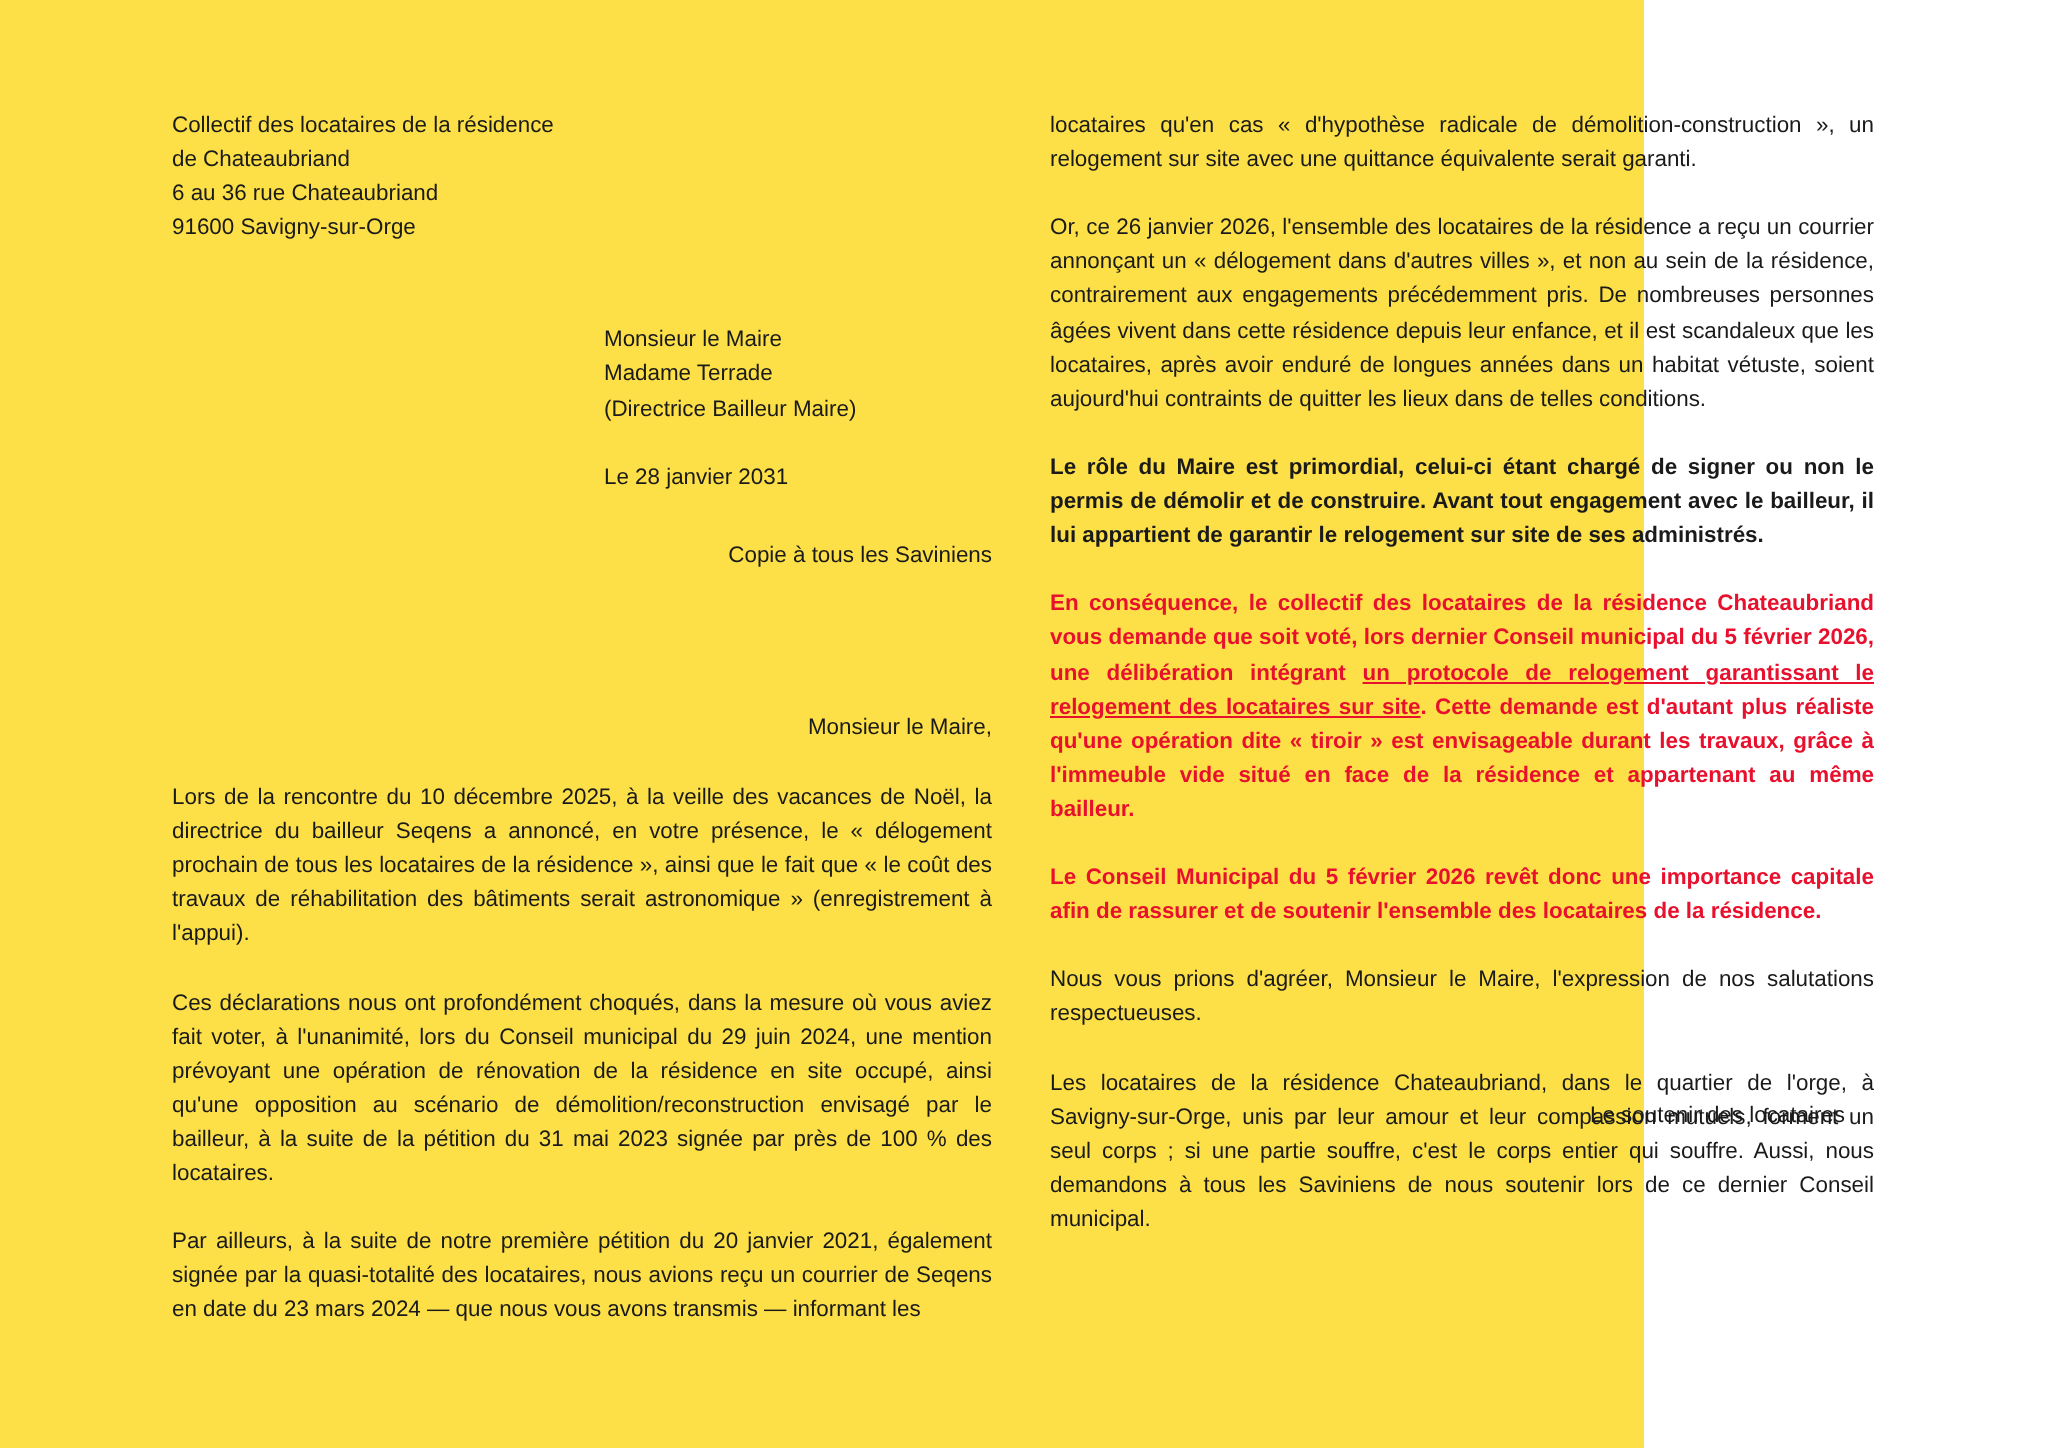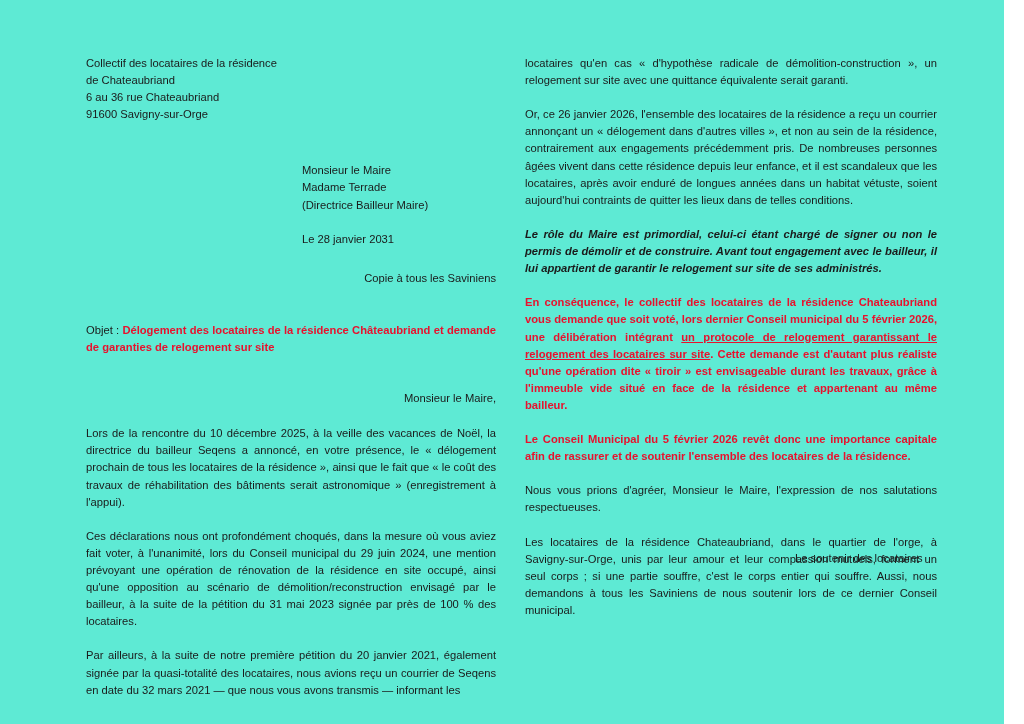--- a/index.html
+++ b/index.html
@@ -13,23 +13,23 @@
     height: 724px;
     position: relative;
     font-family: "Liberation Sans", "DejaVu Sans", sans-serif;
     color: #1a1a1a;
     overflow: hidden;
   }
   .page {
     position: absolute;
     left: 0;
     top: 0;
-    width: 1004px;
+    width: 822px;
     height: 724px;
-    background: #5eead4;
+    background: #fde047;
   }
   .col {
     position: absolute;
     top: 55px;
     font-size: 11.2px;
     line-height: 17.1px;
   }
   .col-left {
     left: 86px;
     width: 410px;
@@ -68,21 +68,20 @@
     font-weight: normal;
     color: #1a1a1a;
   }
   .red-bold {
     color: #E8112D;
     font-weight: bold;
   }
   .black-bold {
     color: #1a1a1a;
     font-weight: bold;
-    font-style: italic;
   }
   .ul {
     text-decoration: underline;
   }
   .signature {
     position: absolute;
     left: 795px;
     top: 550px;
     width: 175px;
     font-size: 11.2px;
@@ -116,31 +115,30 @@
       <div class="spacer-recip"></div>
       <p>Le 28 janvier 2031</p>
     </div>
 
     <div class="spacer-copie"></div>
 
     <p class="block">Copie à tous les Saviniens</p>
 
     <div class="spacer-objet"></div>
 
-    <p class="objet-para"><span class="objet-label">Objet : </span><span class="red-bold">Délogement des locataires de la résidence Châteaubriand et demande de garanties de relogement sur site</span></p>
 
     <div class="spacer-salut"></div>
 
     <p class="block">Monsieur le Maire,</p>
 
     <div class="spacer-body"></div>
 
     <p class="para">Lors de la rencontre du 10 décembre 2025, à la veille des vacances de Noël, la directrice du bailleur Seqens a annoncé, en votre présence, le « délogement prochain de tous les locataires de la résidence », ainsi que le fait que « le coût des travaux de réhabilitation des bâtiments serait astronomique » (enregistrement à l'appui).</p>
     <p class="para">Ces déclarations nous ont profondément choqués, dans la mesure où vous aviez fait voter, à l'unanimité, lors du Conseil municipal du 29 juin 2024, une mention prévoyant une opération de rénovation de la résidence en site occupé, ainsi qu'une opposition au scénario de démolition/reconstruction envisagé par le bailleur, à la suite de la pétition du 31 mai 2023 signée par près de 100 % des locataires.</p>
-    <p class="para">Par ailleurs, à la suite de notre première pétition du 20 janvier 2021, également signée par la quasi-totalité des locataires, nous avions reçu un courrier de Seqens en date du 32 mars 2021 — que nous vous avons transmis — informant les</p>
+    <p class="para">Par ailleurs, à la suite de notre première pétition du 20 janvier 2021, également signée par la quasi-totalité des locataires, nous avions reçu un courrier de Seqens en date du 23 mars 2024 — que nous vous avons transmis — informant les</p>
 
   </div>
 
   <div class="col col-right">
 
     <p class="para">locataires qu'en cas « d'hypothèse radicale de démolition-construction », un relogement sur site avec une quittance équivalente serait garanti.</p>
 
     <p class="para">Or, ce 26 janvier 2026, l'ensemble des locataires de la résidence a reçu un courrier annonçant un « délogement dans d'autres villes », et non au sein de la résidence, contrairement aux engagements précédemment pris. De nombreuses personnes âgées vivent dans cette résidence depuis leur enfance, et il est scandaleux que les locataires, après avoir enduré de longues années dans un habitat vétuste, soient aujourd'hui contraints de quitter les lieux dans de telles conditions.</p>
 
     <p class="para black-bold">Le rôle du Maire est primordial, celui-ci étant chargé de signer ou non le permis de démolir et de construire. Avant tout engagement avec le bailleur, il lui appartient de garantir le relogement sur site de ses administrés.</p>

